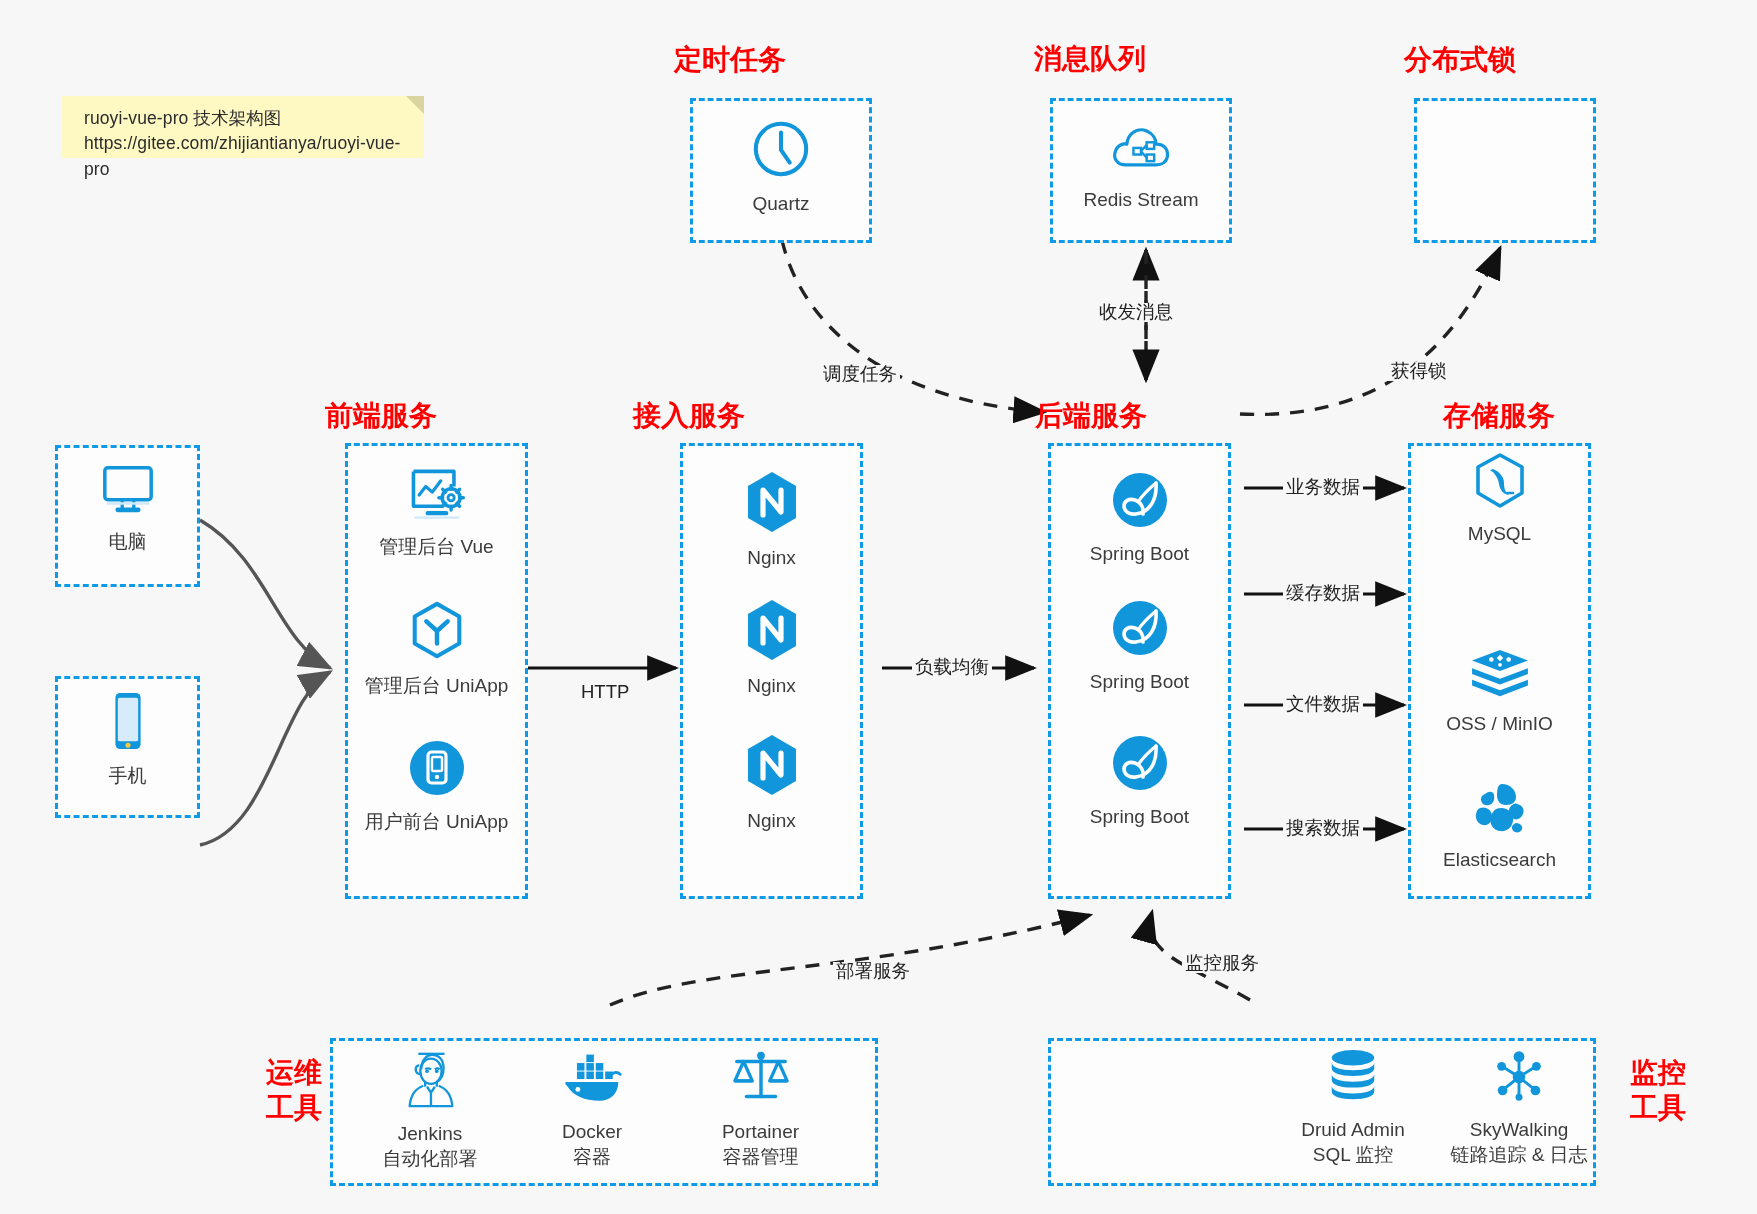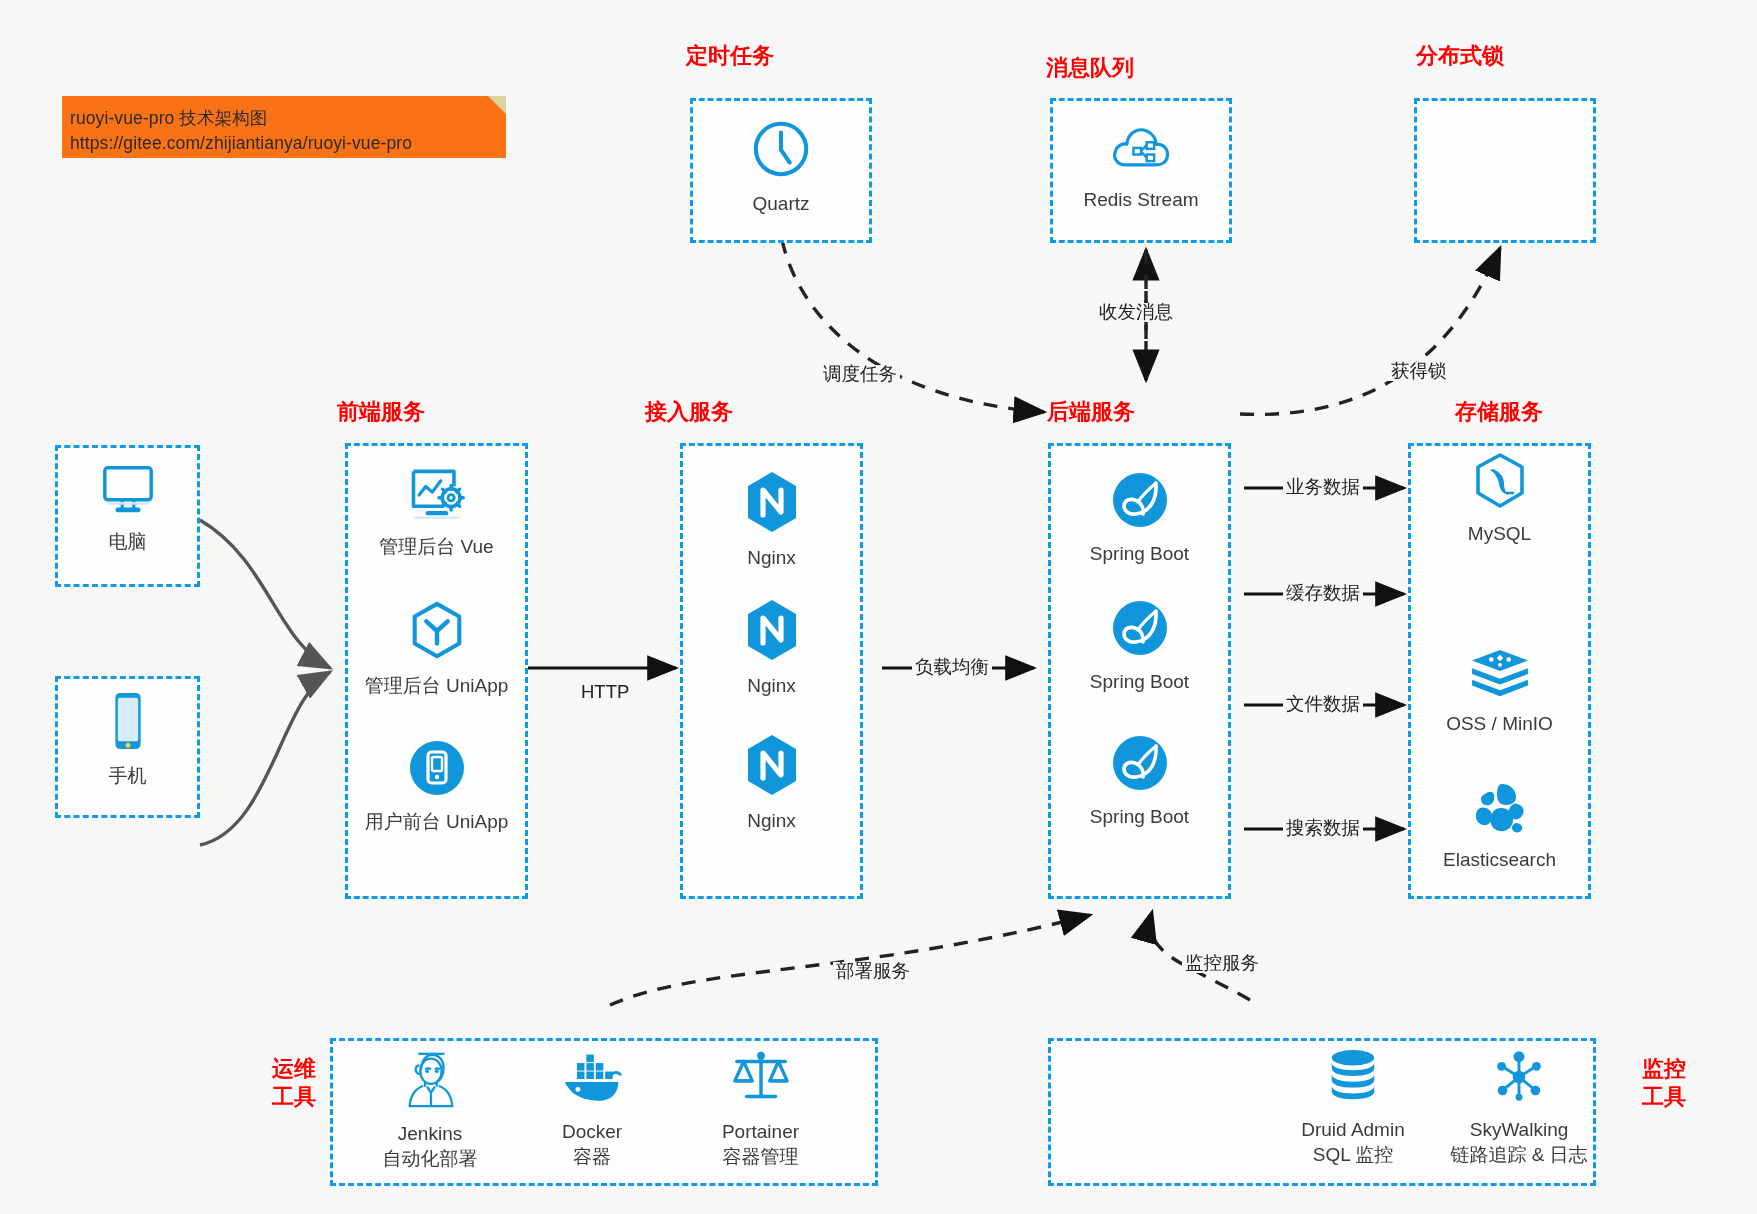--- a/index.html
+++ b/index.html
@@ -11,23 +11,23 @@
   #stage {
     position: relative;
     width: 1757px; height: 1214px;
     background: #f7f7f7;
     overflow: hidden;
   }
   
   .note {
     position: absolute;
     left: 62px; top: 96px;
-    width: 444px; height: 62px;
-    background: #f97316;
-    padding: 10px 14px 0 8px;
+    width: 362px; height: 62px;
+    background: #fef9c3;
+    padding: 10px 14px 0 22px;
     font-size: 17.5px;
     line-height: 1.45;
     color: #2b2b2b;
     letter-spacing: .1px;
   }
   .note .corner {
     position: absolute;
     right: 0; top: 0;
     width: 0; height: 0;
     border-left: 18px solid transparent;
@@ -36,21 +36,21 @@
   
   .gbox {
     position: absolute;
     border: 3.5px dashed #0f9ae8;
     background: #fdfdfd;
   }
   .gtitle {
     position: absolute;
     color: #ff0000;
     font-weight: bold;
-    font-size: 22px;
+    font-size: 28px;
     text-align: center;
     white-space: pre-line;
     line-height: 1.25;
   }
   
   .node {
     position: absolute;
     display: flex;
     flex-direction: column;
     align-items: center;
@@ -132,21 +132,21 @@
   <div class="node" style="left:690px; top:118px; width:182px;">
     <span class="ico">
       <svg width="62" height="62" viewBox="0 0 64 64">
         <circle cx="32" cy="32" r="26" fill="none" stroke="#1296db" stroke-width="4.2"></circle>
         <path d="M32 15 L32 33 L41 46" fill="none" stroke="#1296db" stroke-width="4.2" stroke-linecap="round"></path>
       </svg>
     </span>
     <span class="lbl">Quartz</span>
   </div>
 
-  <div class="gtitle" style="left:1000px; top:54px; width:180px;">消息队列</div>
+  <div class="gtitle" style="left:1000px; top:41px; width:180px;">消息队列</div>
   <div class="gbox" style="left:1050px; top:98px; width:182px; height:145px;"></div>
   <div class="node" style="left:1050px; top:118px; width:182px;">
     <span class="ico">
       <svg width="64" height="58" viewBox="0 0 68 58">
         <path d="M18 48 C8 48 4 40 7 33 C9 27 15 25 19 26 C20 14 31 8 40 12 C47 15 50 21 50 26
                  C59 26 63 32 62 39 C61 45 56 48 50 48 Z" fill="none" stroke="#1296db" stroke-width="3.4" stroke-linejoin="round"></path>
         <rect x="26" y="30" width="8" height="7" fill="none" stroke="#1296db" stroke-width="2.6"></rect>
         <rect x="40" y="24" width="8" height="7" fill="none" stroke="#1296db" stroke-width="2.6"></rect>
         <rect x="40" y="37" width="8" height="7" fill="none" stroke="#1296db" stroke-width="2.6"></rect>
         <path d="M34 33 L40 27 M34 34 L40 40" stroke="#1296db" stroke-width="2.6" fill="none"></path>

